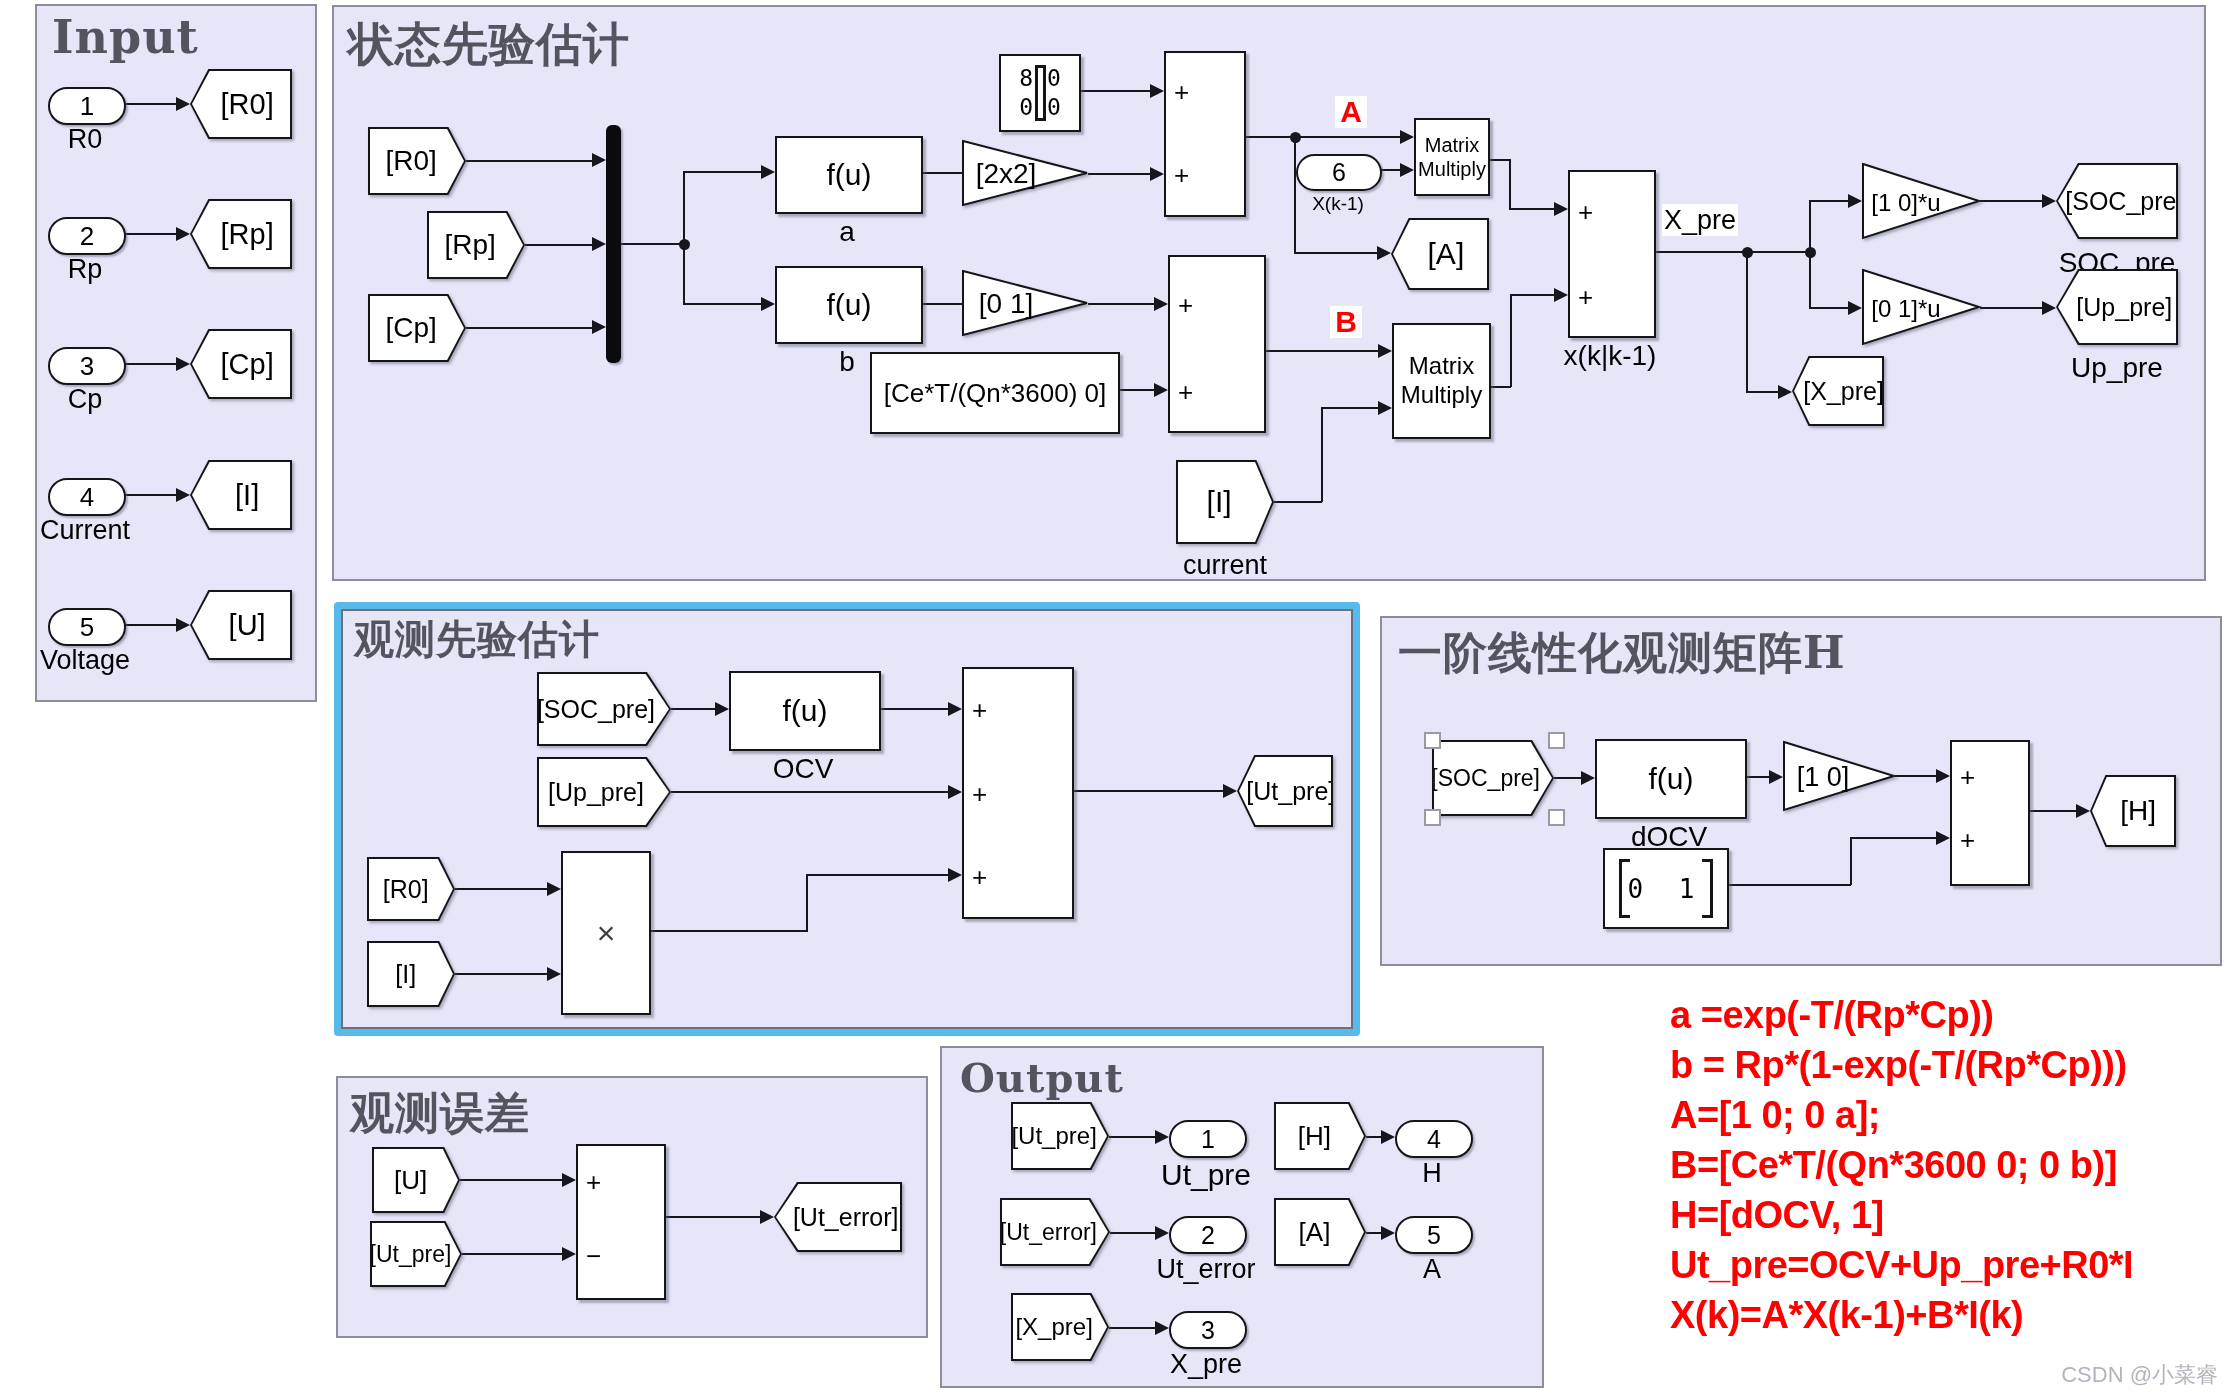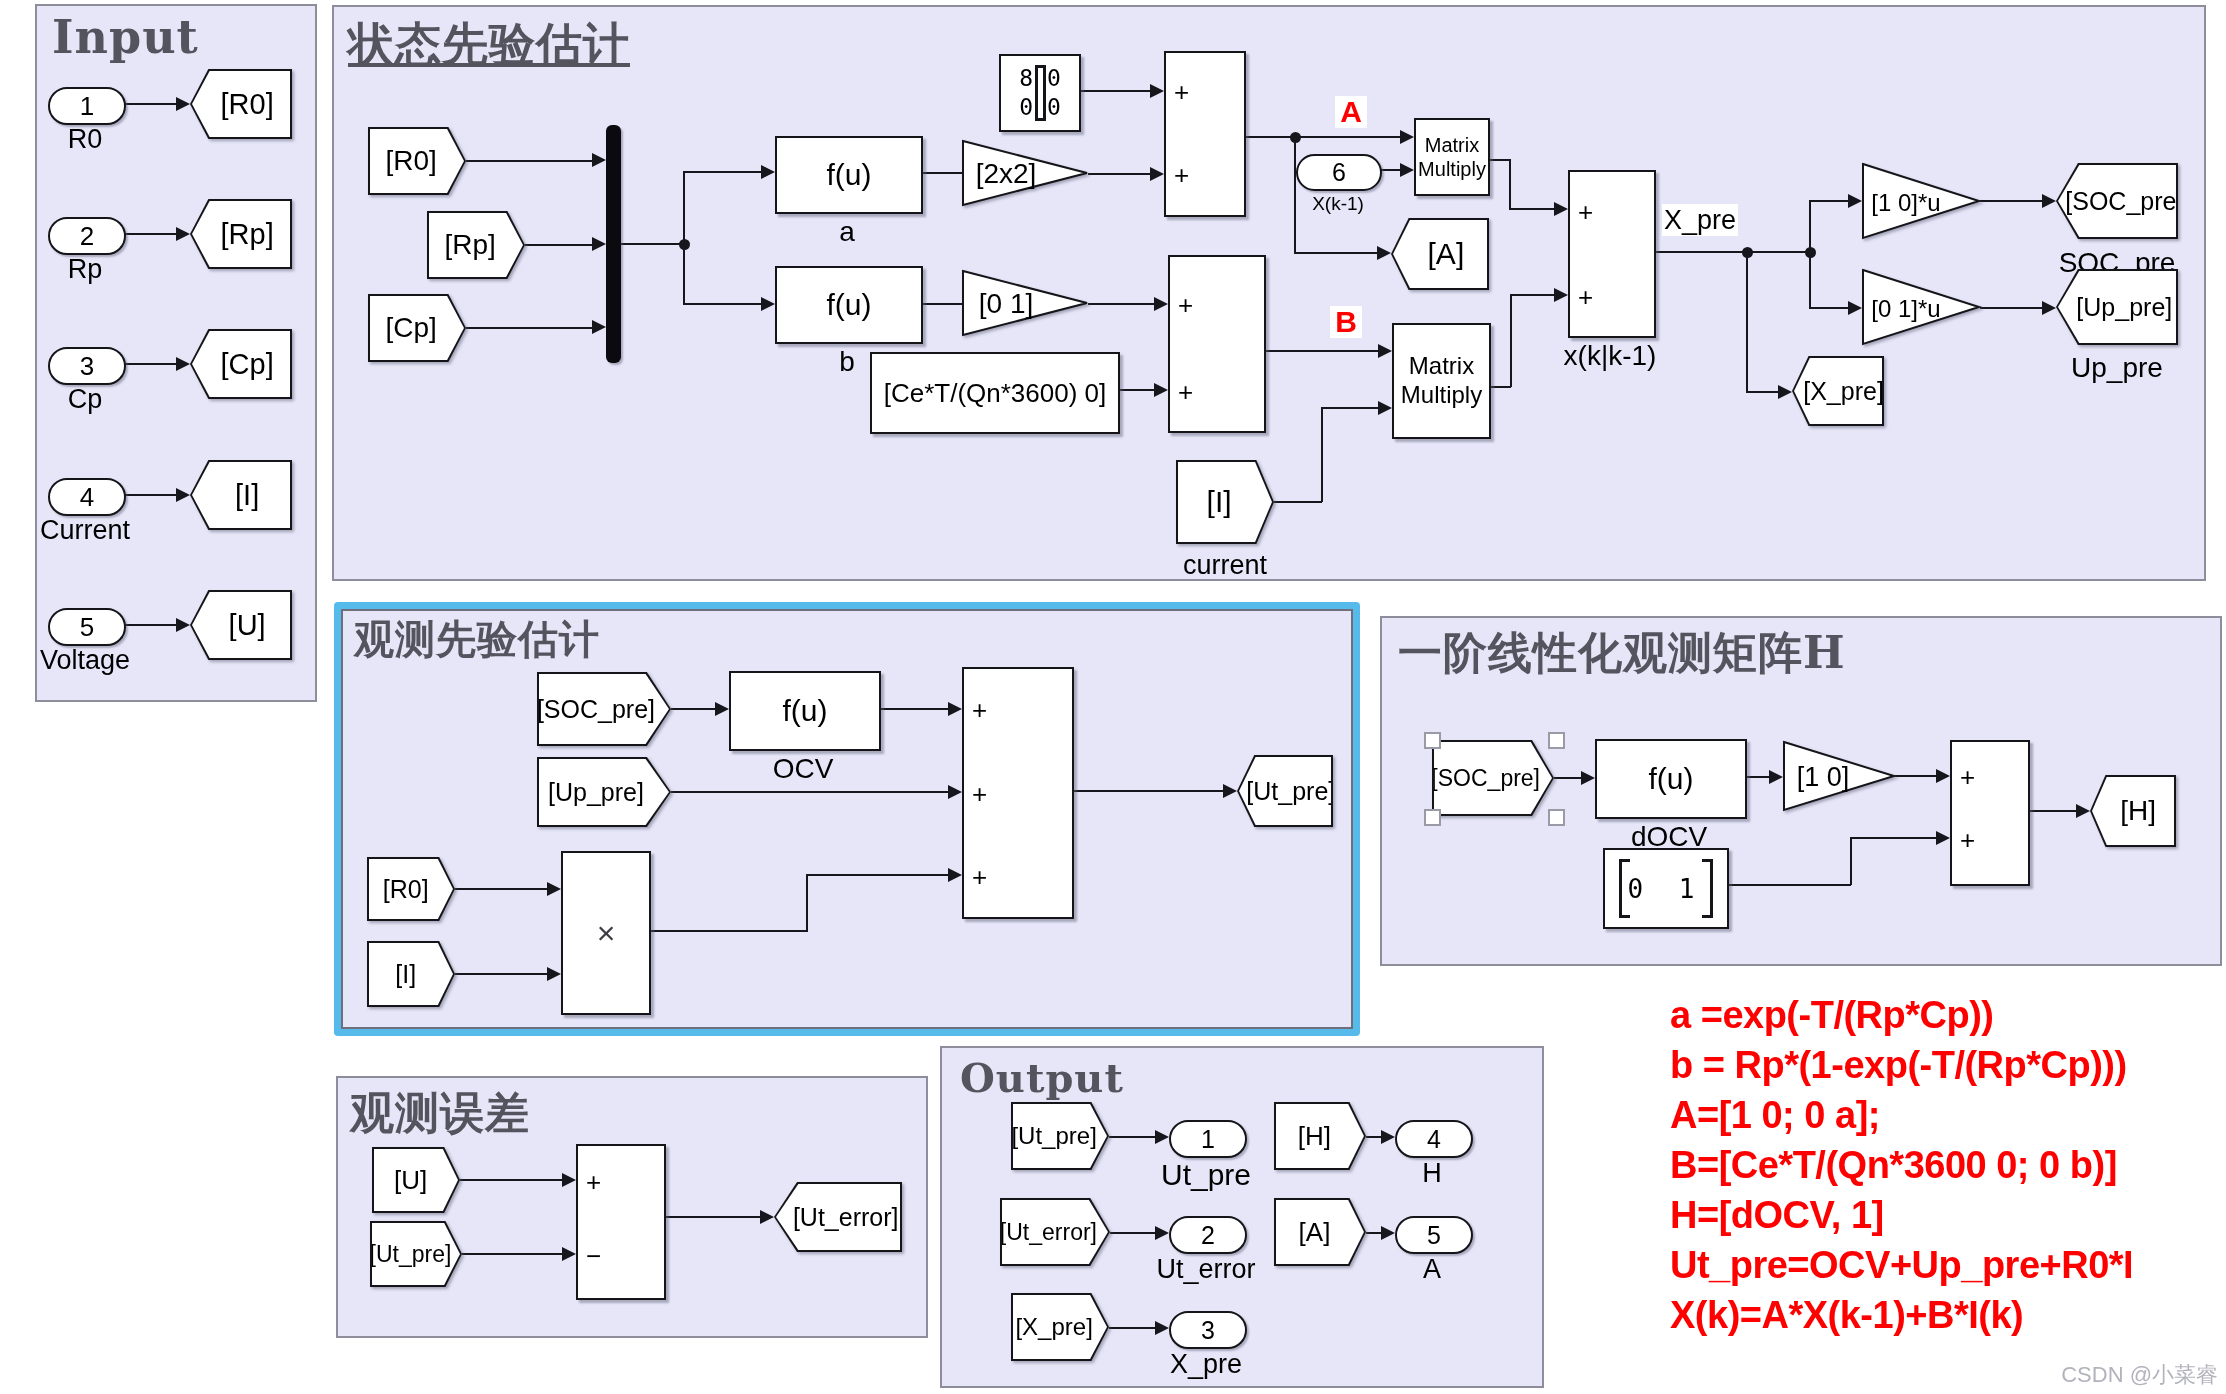--- a/index.html
+++ b/index.html
@@ -58,21 +58,21 @@
   <div class="panel" style="left:35px;top:4px;width:278px;height:694px;"></div>
   <div class="panel" style="left:332px;top:5px;width:1870px;height:572px;"></div>
   <div class="panel-sel" style="left:334px;top:602px;width:1012px;height:420px;">
     <div class="inner"></div>
   </div>
   <div class="panel" style="left:1380px;top:616px;width:838px;height:346px;"></div>
   <div class="panel" style="left:336px;top:1076px;width:588px;height:258px;"></div>
   <div class="panel" style="left:940px;top:1046px;width:600px;height:338px;"></div>
 
   <div class="ptitle latin" style="left:52px;top:10px;font-size:46px;">Input</div>
-  <div class="ptitle" style="left:348px;top:14px;font-size:46px;text-decoration:underline;">状态先验估计</div>
+  <div class="ptitle" style="left:348px;top:14px;font-size:46px;">状态先验估计</div>
   <div class="ptitle" style="left:354px;top:612px;font-size:40px;">观测先验估计</div>
   <div class="ptitle" style="left:1398px;top:624px;font-size:44px;">一阶线性化观测矩阵H</div>
   <div class="ptitle" style="left:350px;top:1084px;font-size:44px;">观测误差</div>
   <div class="ptitle latin" style="left:960px;top:1054px;font-size:40px;">Output</div>
 
   <i class="wh" style="left:122px;top:103px;width:54px;"></i>
     <i class="ah" style="left:176px;top:97px;"></i>
   <i class="wh" style="left:122px;top:233px;width:54px;"></i>
     <i class="ah" style="left:176px;top:227px;"></i>
   <i class="wh" style="left:122px;top:363px;width:54px;"></i>

